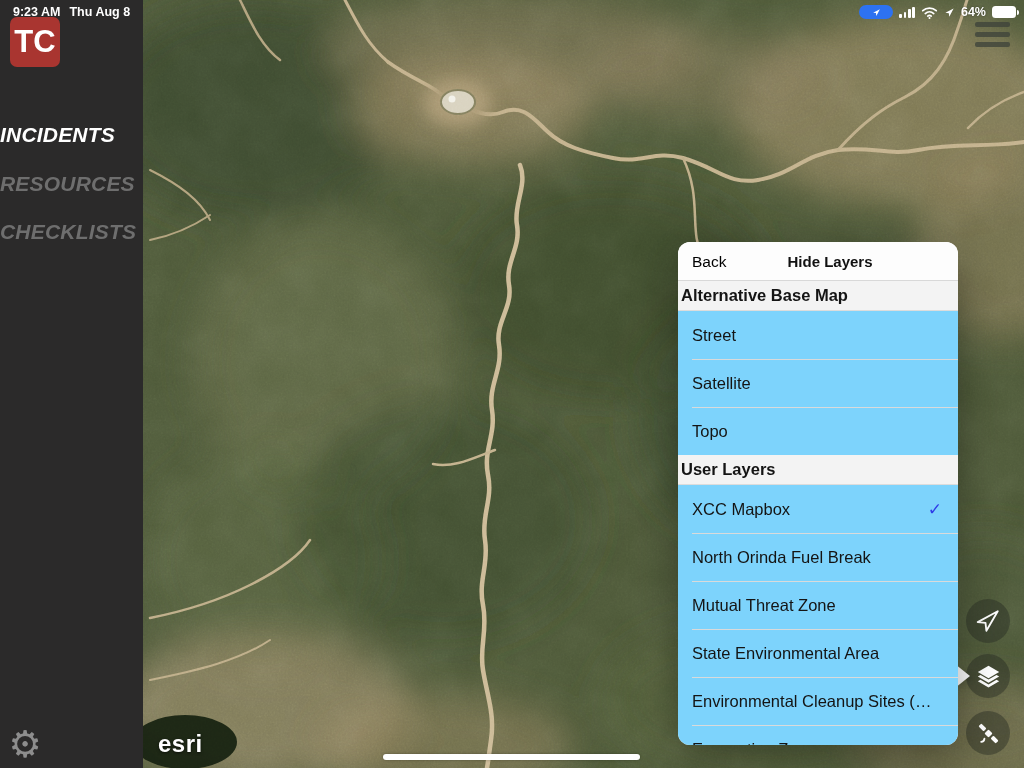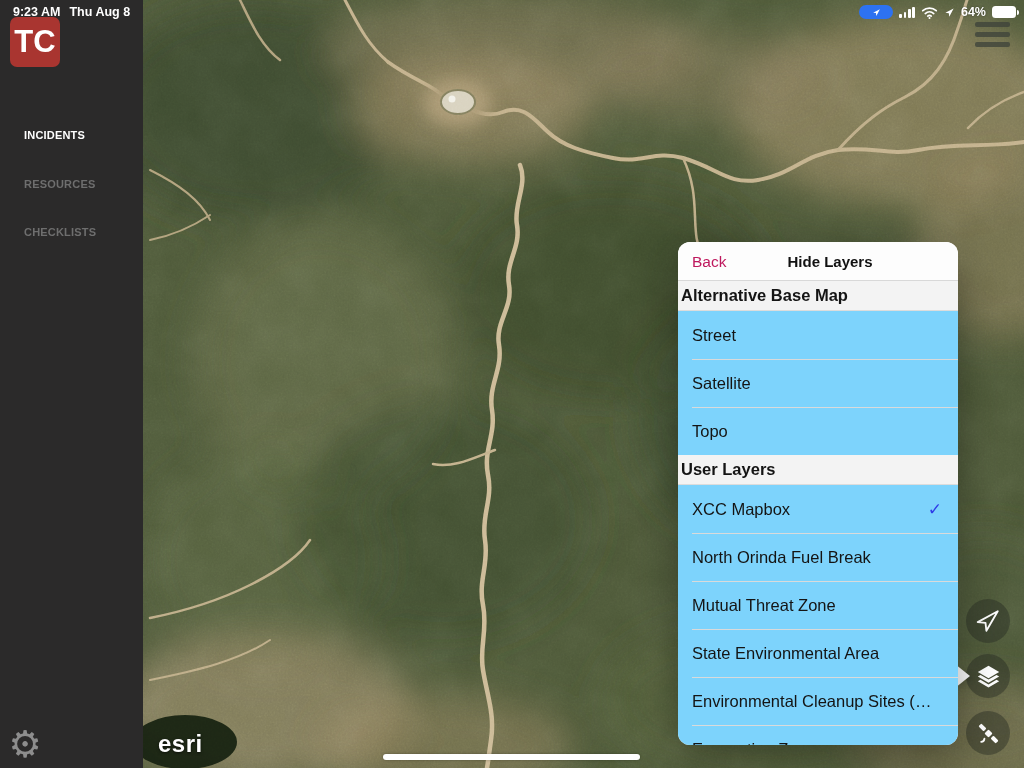--- a/index.html
+++ b/index.html
@@ -29,23 +29,23 @@
   }
   .statusbar-left .sb-date { margin-left:9px; }
   .tc-logo {
     position:absolute; left:10px; top:17px; width:50px; height:50px;
     background:#a93530; border-radius:7px; color:#fff;
     display:flex; align-items:center; justify-content:center;
     font-size:31px; font-weight:bold; letter-spacing:0;
   }
   #sidebar-menu { position:absolute; left:0; top:111px; width:143px; }
   .menu-item {
-    height:48.5px; display:flex; align-items:center; padding-left:24px;
-    font-size:11px; font-weight:bold; color:#6e6e6e; letter-spacing:.2px;
-    cursor:default; white-space:nowrap;
+    height:48.5px; display:flex; align-items:center; padding-left:0;
+    font-size:21px; font-weight:bold; color:#6e6e6e; letter-spacing:.2px;
+    cursor:default; white-space:nowrap;font-style:italic;
   }
   .menu-item.active { color:#ffffff; }
   .gear {
     position:absolute; left:6px; bottom:4px; width:38px; height:38px;
     color:#8d8d8d; font-size:37px; line-height:38px; text-align:center;
   }
 
   
   #status-right {
     position:absolute; right:8px; top:4px; height:16px; z-index:6;
@@ -96,21 +96,21 @@
     border-left:15px solid #fff;
     filter:drop-shadow(2px 2px 3px rgba(0,0,0,.15));
   }
   .panel-header {
     position:relative; height:39px; display:flex; align-items:center; justify-content:center;
     background:#fdfdfd; border-bottom:1px solid #d8d8d8;
   }
   .panel-title { font-size:15px; font-weight:bold; color:#111;padding-left:24px; }
   .back-link {
     position:absolute; left:14px; top:0; height:39px; display:flex; align-items:center;
-    font-size:15.5px; color:#be185d; cursor:default;
+    font-size:15.5px; color:#000000; cursor:default;
   }
   .sec-header {
     height:30px; background:#f3f3f3; border-bottom:1px solid #dcdcdc;
     display:flex; align-items:center; padding-left:3px;
     font-size:16.5px; font-weight:bold; color:#141414;
   }
   .layer-row {
     height:48px; display:flex; align-items:center; padding:0 16px 0 14px;
     font-size:16.5px; color:#141414; position:relative; background:#7dd3fc;
   }

